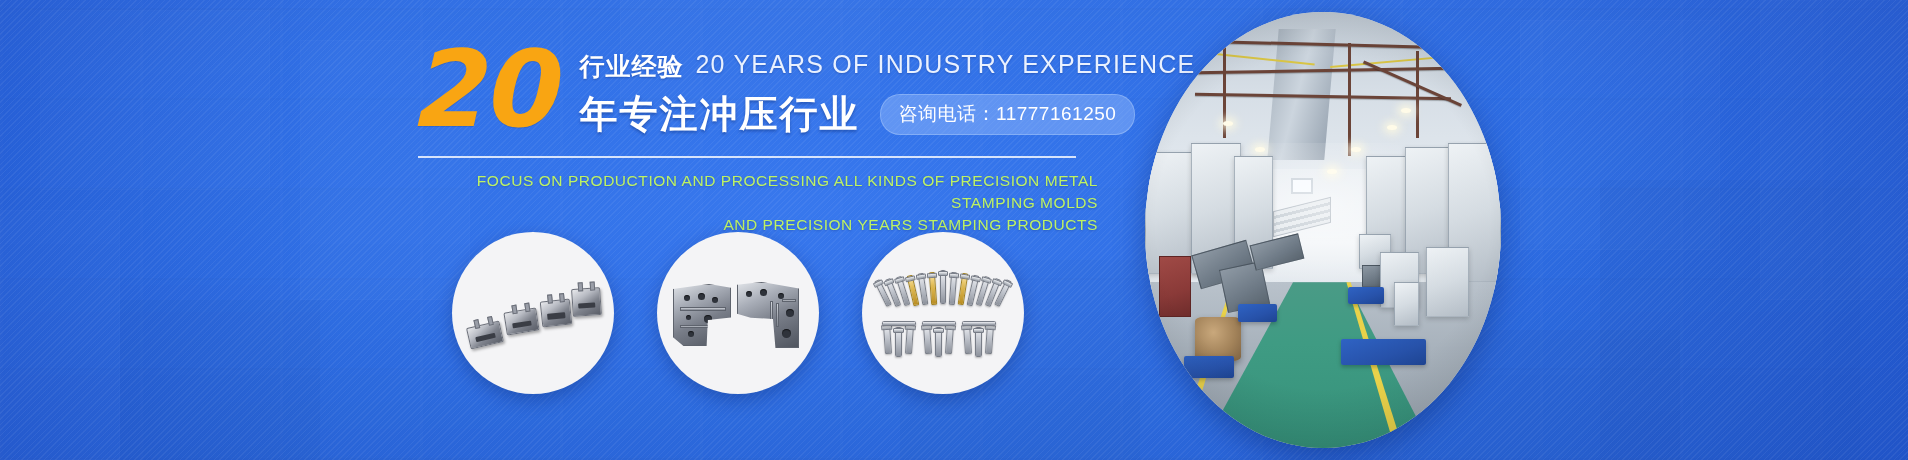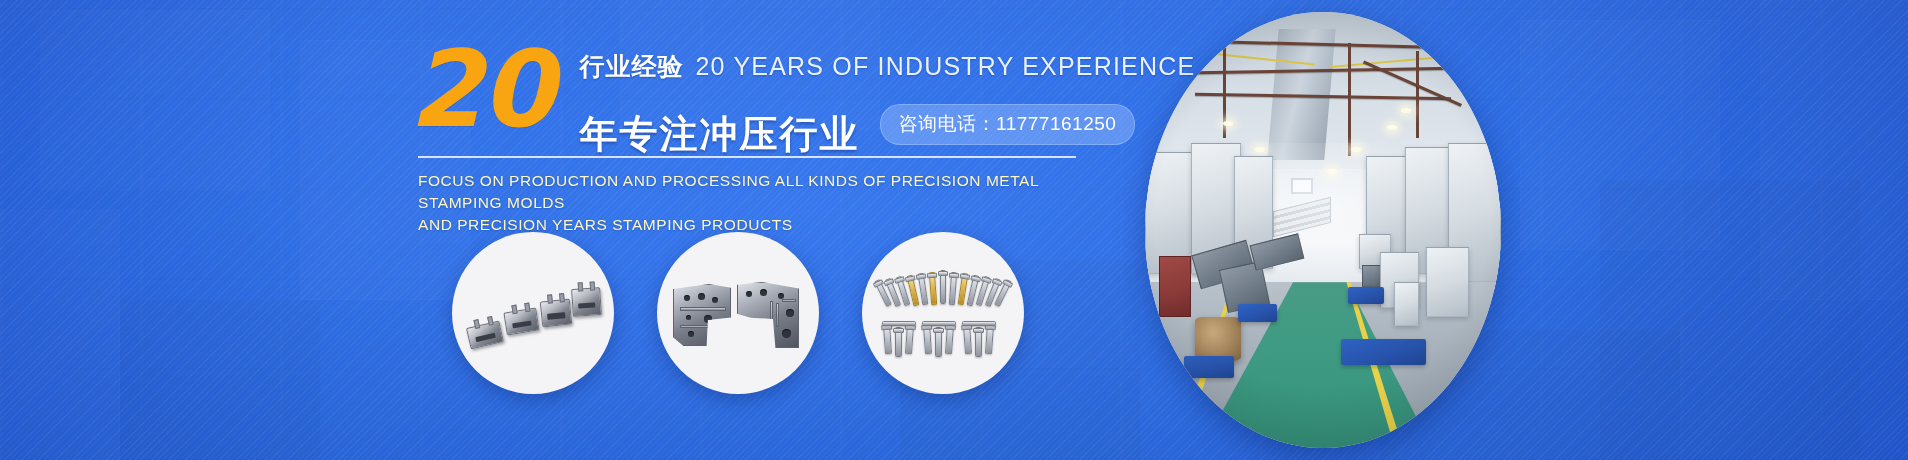--- a/index.html
+++ b/index.html
@@ -78,21 +78,21 @@
     font-weight:bold;
     font-style:italic;
     color:#f9a512;
     letter-spacing:-2px;
     font-family:"DejaVu Sans","Liberation Sans",sans-serif;
     text-shadow:0 1px 0 rgba(0,0,0,.10);
     transform:skewX(-2deg);
   }
   .headline-text { margin-left:18px; padding-top:6px; }
 
-  .line-1 { display:flex; align-items:center; white-space:nowrap; }
+  .line-1 { display:flex; align-items:flex-start; white-space:nowrap; }
   .cn-small {
     font-size:25px;
     font-weight:bold;
     color:#ffffff;
     letter-spacing:1px;
     text-shadow:0 1px 2px rgba(0,20,80,.30);
   }
   .en-small {
     font-size:25px;
     color:#e9f1ff;
@@ -102,21 +102,20 @@
     text-shadow:0 1px 2px rgba(0,20,80,.25);
   }
 
   .line-2 { display:flex; align-items:center; margin-top:6px; white-space:nowrap; }
   .cn-big {
     font-size:38px;
     font-weight:bold;
     color:#ffffff;
     letter-spacing:2px;
     text-shadow:0 2px 3px rgba(0,25,90,.35);
-    margin-top:20px;
   }
   .phone-pill {
     margin-left:20px;
     background:rgba(160,195,255,.42);
     border:1px solid rgba(210,228,255,.30);
     border-radius:20px;
     padding:6px 18px 7px;
     font-size:19px;
     color:#ffffff;
     letter-spacing:.5px;
@@ -129,23 +128,24 @@
     width:658px; height:2px;
     background:rgba(255,255,255,.80);
   }
 
   .sub-en {
     position:absolute;
     left:418px; top:170px;
     width:680px;
     font-size:15.5px;
     line-height:1.42;
-    color:#fef9c3;
+    color:#bef264;
     letter-spacing:.55px;
     text-shadow:0 1px 2px rgba(0,20,80,.25);
+    text-align:right;
   }
 
   
   .prod {
     position:absolute;
     width:162px; height:162px;
     border-radius:50%;
     overflow:hidden;
     background:#f4f4f6;
     box-shadow:0 6px 18px rgba(0,20,80,.28);

